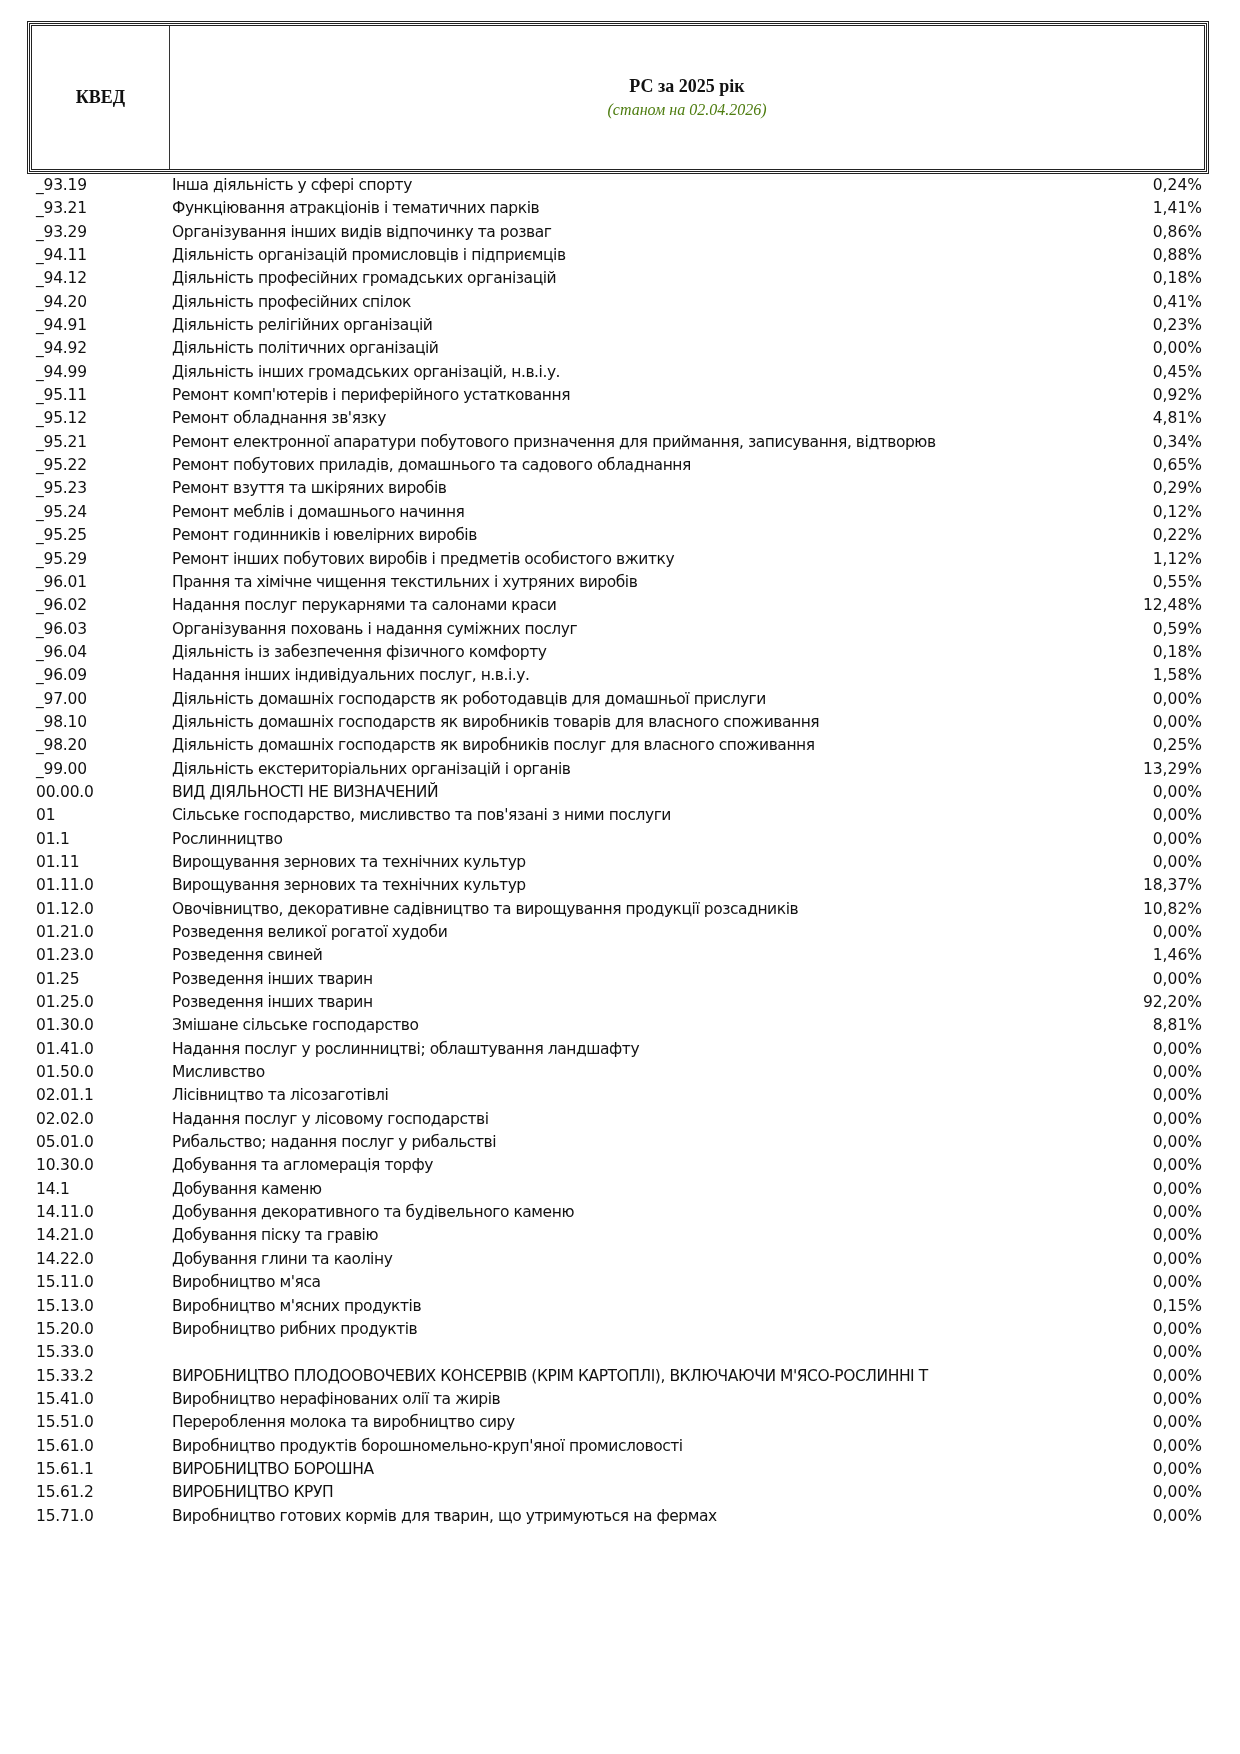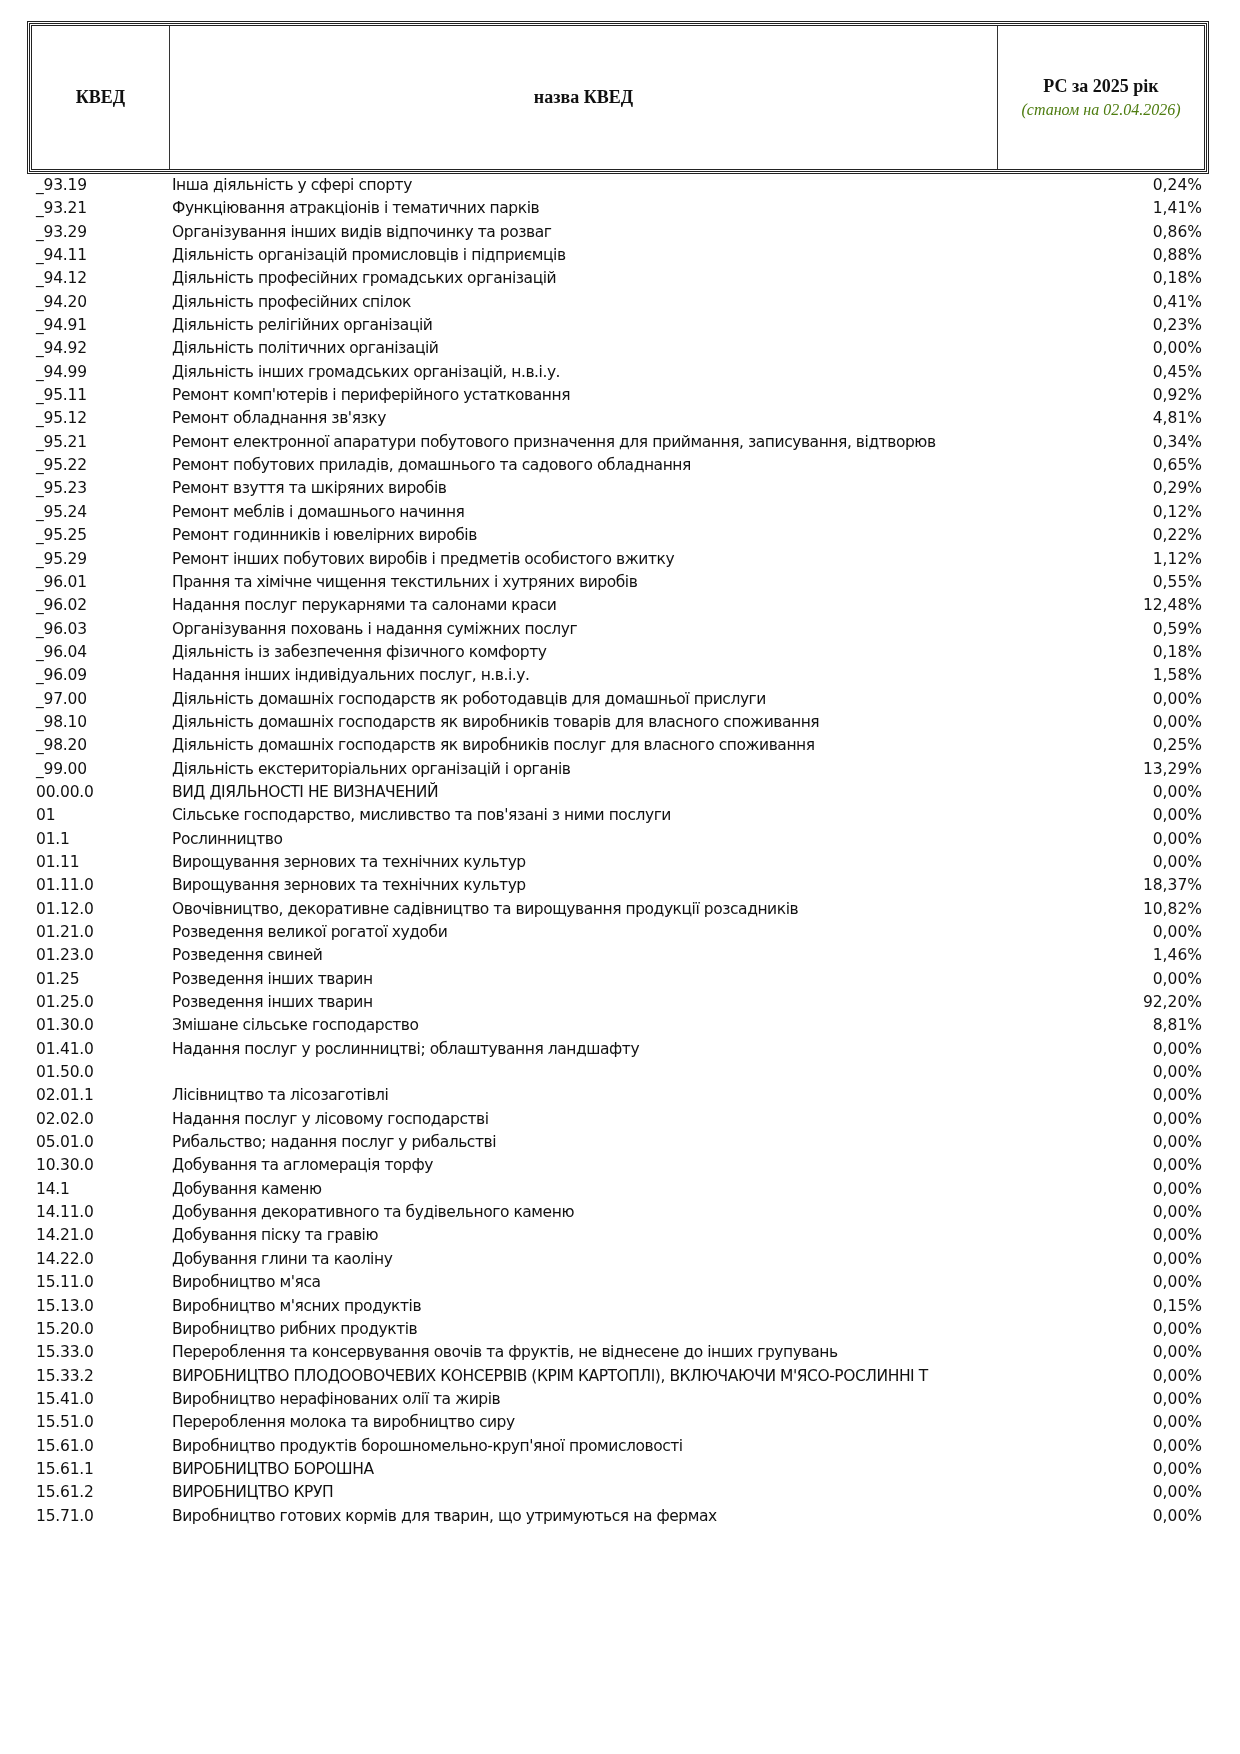--- a/index.html
+++ b/index.html
@@ -110,23 +110,20 @@
   </style>
 </head>
 <body>
 
 <div class="page">
 
   <div class="header-table">
     <div class="hcell code">
       <span class="bold">КВЕД</span>
     </div>
-    <div class="hcell name">
-      <span class="bold">назва КВЕД</span>
-    </div>
     <div class="hcell value">
       <span class="bold">РС за 2025 рік</span>
       <span class="italic">(станом на 02.04.2026)</span>
     </div>
   </div>
 
   <div class="rows" id="rows">
       <div class="row">
         <span class="c-code">_93.19</span>
         <span class="c-name">Інша діяльність у сфері спорту</span>
@@ -312,20 +309,21 @@
         <span class="c-name">Змішане сільське господарство</span>
         <span class="c-val">8,81%</span>
       </div>
       <div class="row">
         <span class="c-code">01.41.0</span>
         <span class="c-name">Надання послуг у рослинництві; облаштування ландшафту</span>
         <span class="c-val">0,00%</span>
       </div>
       <div class="row">
         <span class="c-code">01.50.0</span>
+        <span class="c-name">Мисливство</span>
         <span class="c-val">0,00%</span>
       </div>
       <div class="row">
         <span class="c-code">02.01.1</span>
         <span class="c-name">Лісівництво та лісозаготівлі</span>
         <span class="c-val">0,00%</span>
       </div>
       <div class="row">
         <span class="c-code">02.02.0</span>
         <span class="c-name">Надання послуг у лісовому господарстві</span>
@@ -371,21 +369,20 @@
         <span class="c-name">Виробництво м'ясних продуктів</span>
         <span class="c-val">0,15%</span>
       </div>
       <div class="row">
         <span class="c-code">15.20.0</span>
         <span class="c-name">Виробництво рибних продуктів</span>
         <span class="c-val">0,00%</span>
       </div>
       <div class="row">
         <span class="c-code">15.33.0</span>
-        <span class="c-name">Перероблення та консервування овочів та фруктів, не віднесене до інших групувань</span>
         <span class="c-val">0,00%</span>
       </div>
       <div class="row">
         <span class="c-code">15.33.2</span>
         <span class="c-name">ВИРОБНИЦТВО ПЛОДООВОЧЕВИХ КОНСЕРВІВ (КРІМ КАРТОПЛІ), ВКЛЮЧАЮЧИ М'ЯСО-РОСЛИННІ Т</span>
         <span class="c-val">0,00%</span>
       </div>
       <div class="row">
         <span class="c-code">15.41.0</span>
         <span class="c-name">Виробництво нерафінованих олії та жирів</span>

